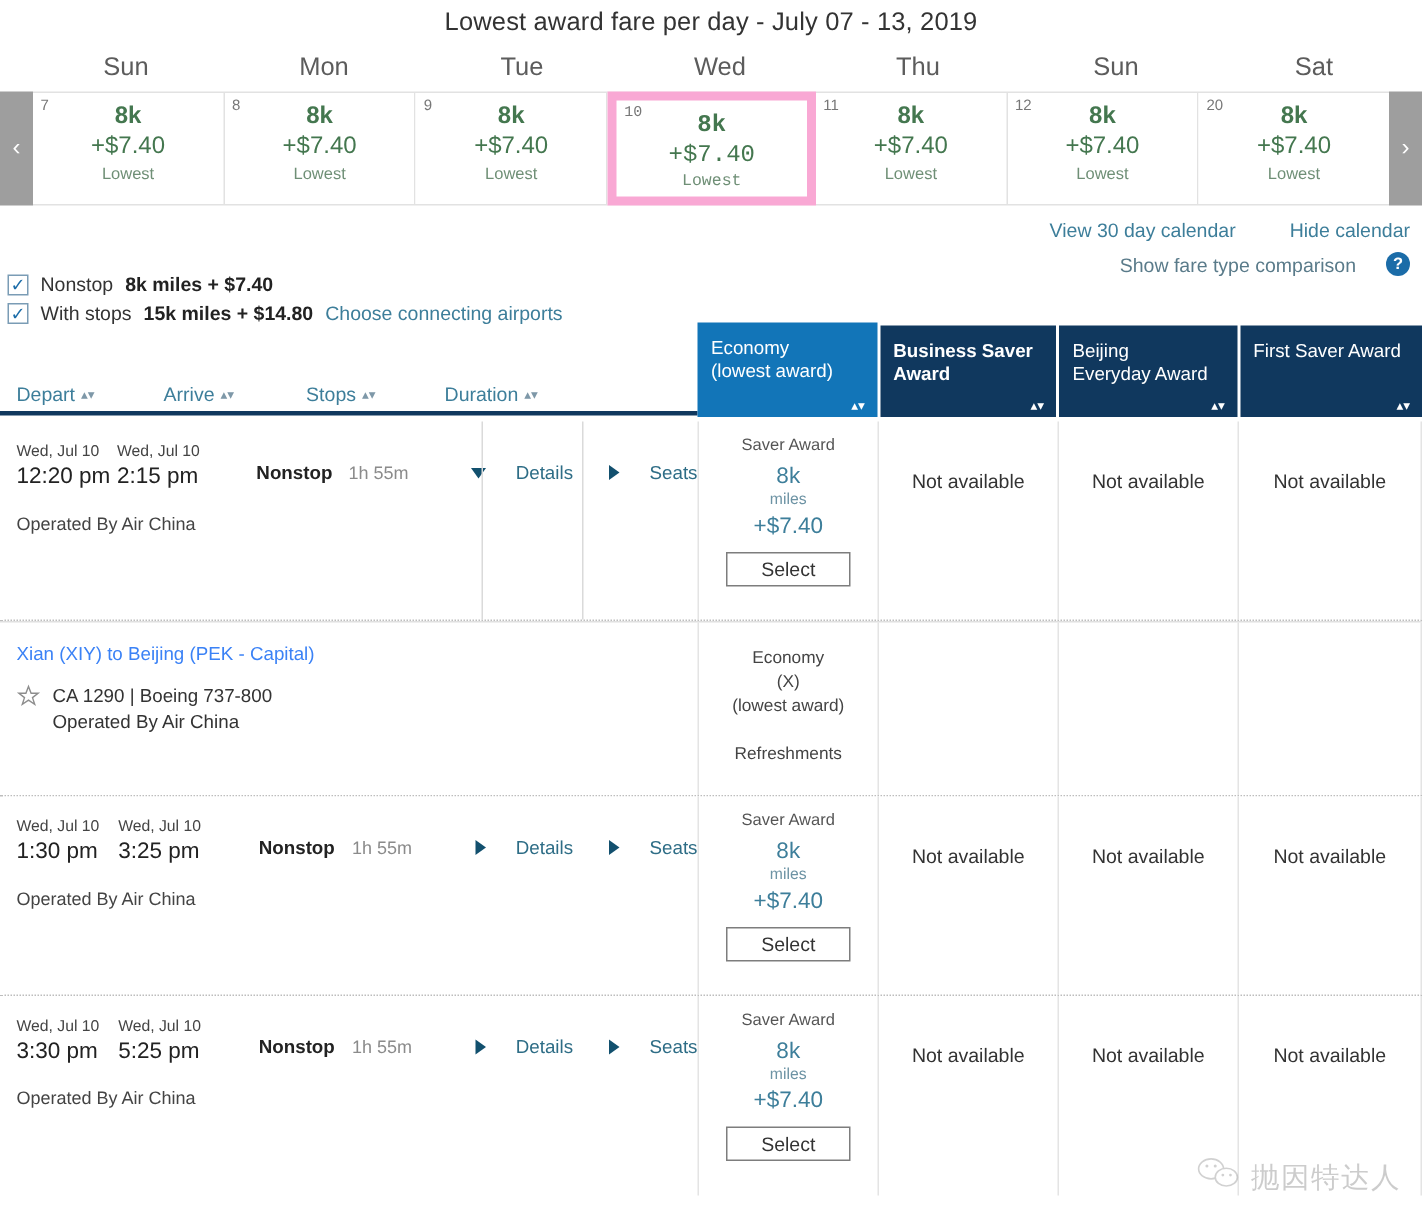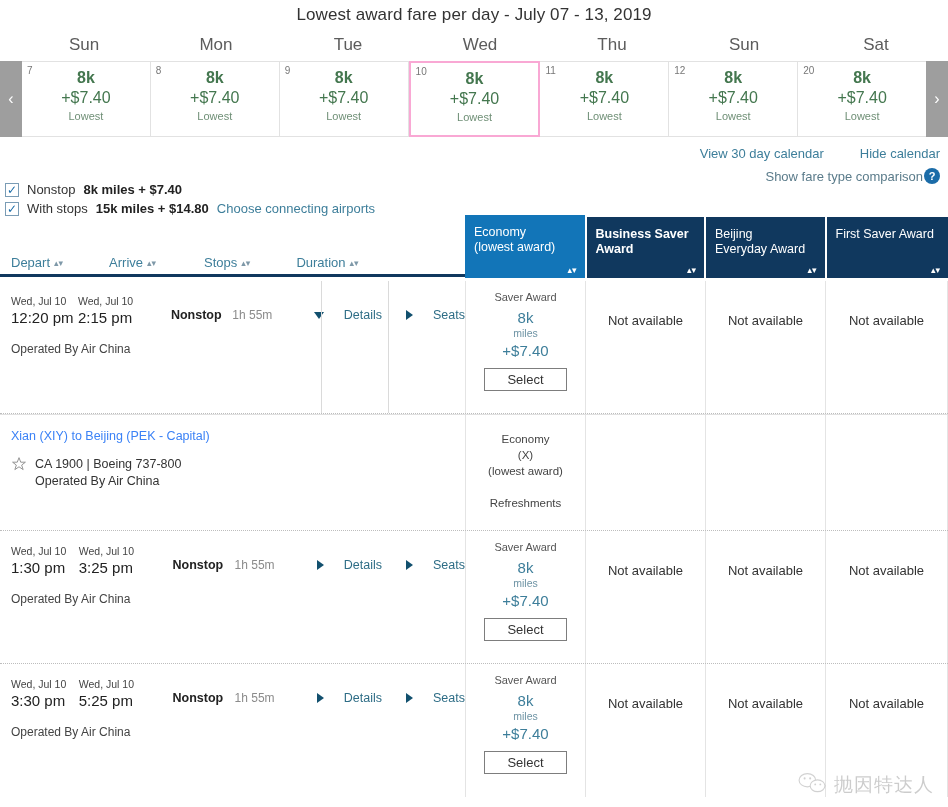--- a/index.html
+++ b/index.html
@@ -81,41 +81,42 @@
     font-size: 16px;
     color: #44774f;
     line-height: 20px;
   }
   .cal-cell .lowest {
     font-size: 11px;
     color: #6f8f76;
     line-height: 16px;
   }
   .cal-cell.selected {
-    border: 2px solid #f9a8d4;
+    border: 6px solid #f9a8d4;
     margin: -1px 0;
     z-index: 2;
+    font-family: Liberation Mono, monospace;
   }
 
   
   .links-row {
     display:flex;
     justify-content:flex-end;
     align-items:center;
     gap: 36px;
     padding: 9px 8px 0 0;
     font-size: 13px;
   }
   .link { color:#3d7e9a; cursor:pointer; }
   .link2 { color:#5a7b8a; }
   .links-row2 {
     display:flex;
     justify-content:flex-end;
     align-items:center;
-    gap: 1px;
+    gap: 20px;
     padding: 7px 8px 0 0;
     font-size: 13px;
   }
   .help-icon {
     width:16px;height:16px;border-radius:50%;
     background:#1b6ca8;color:#fff;font-size:11px;
     display:inline-flex;align-items:center;justify-content:center;
     font-weight:700;
   }
 
@@ -438,21 +439,21 @@
       <div class="exp-title">Xian (XIY) to Beijing (PEK - Capital)</div>
       <div class="exp-flight">
         <span class="star-ic">
           <svg viewBox="0 0 24 24" width="16" height="16" aria-hidden="true">
             <g fill="none" stroke="#8d8d8d" stroke-width="1.4">
               <path d="M12 2.5 L14.6 9.3 L21.6 9.3 L16 13.6 L18.2 20.4 L12 16.2 L5.8 20.4 L8 13.6 L2.4 9.3 L9.4 9.3 Z"></path>
             </g>
           </svg>
         </span>
         <div>
-          <div class="exp-fl-txt">CA 1900 | Boeing 737-800</div>
+          <div class="exp-fl-txt">CA 1290 | Boeing 737-800</div>
           <div class="exp-op">Operated By Air China</div>
         </div>
       </div>
     </div>
     <div class="exp-cells">
       <div class="ecell">
         <div>Economy</div>
         <div>(X)</div>
         <div>(lowest award)</div>
         <div class="refresh">Refreshments</div>

